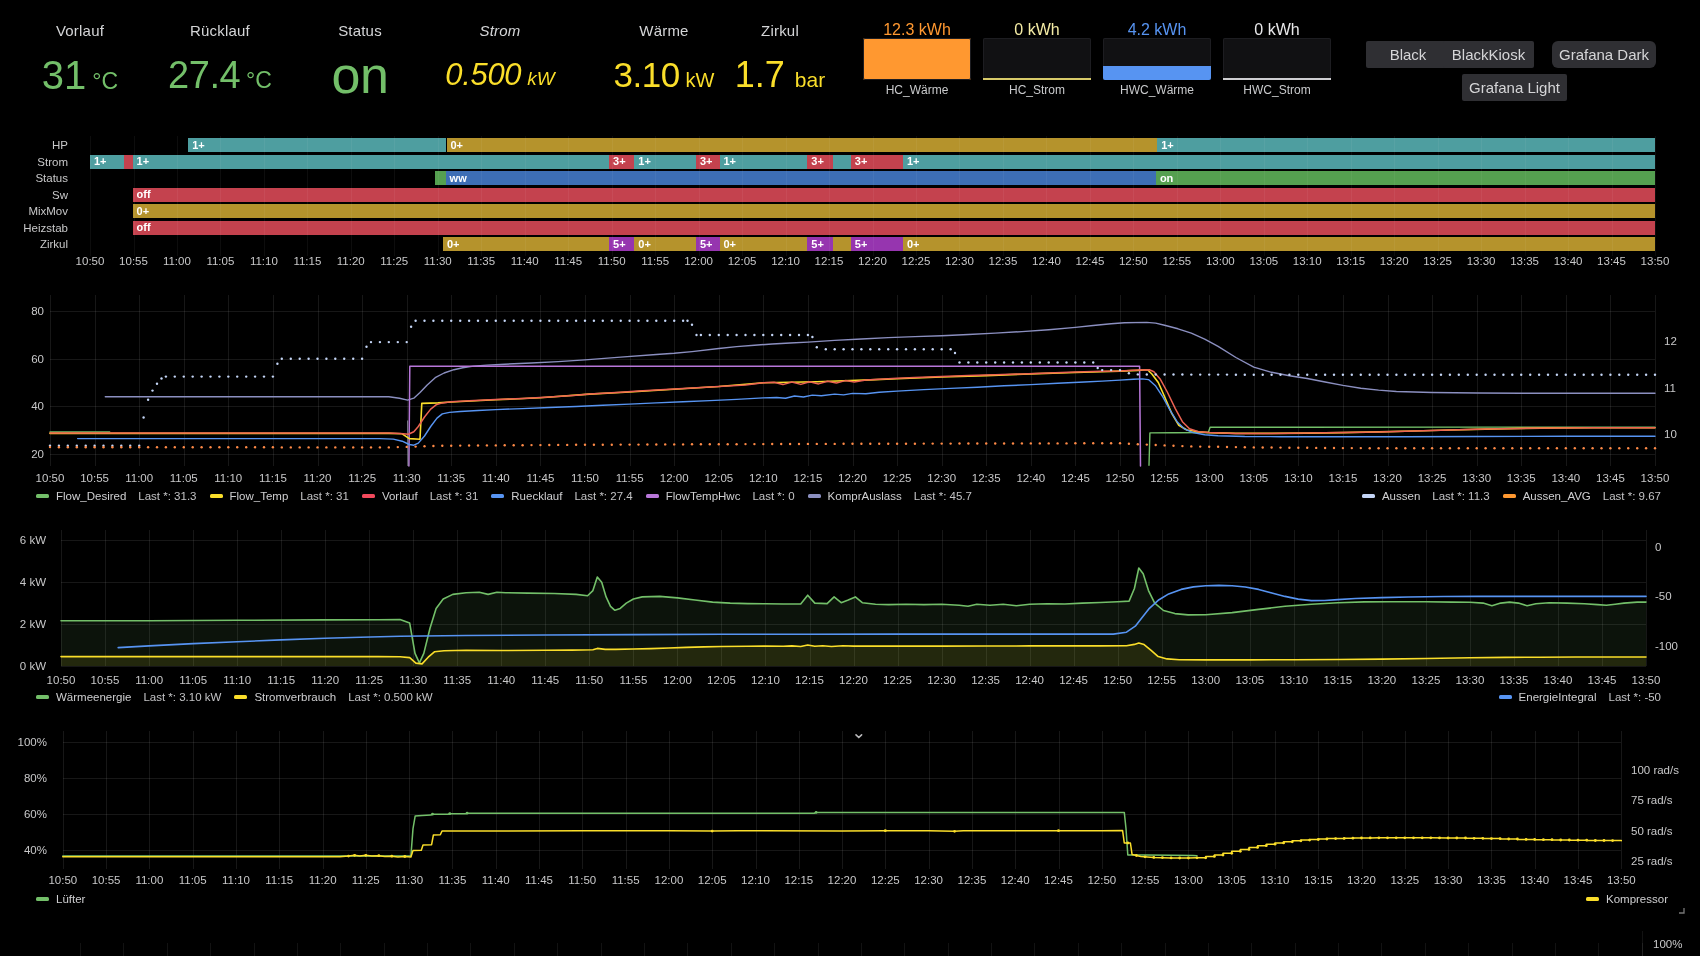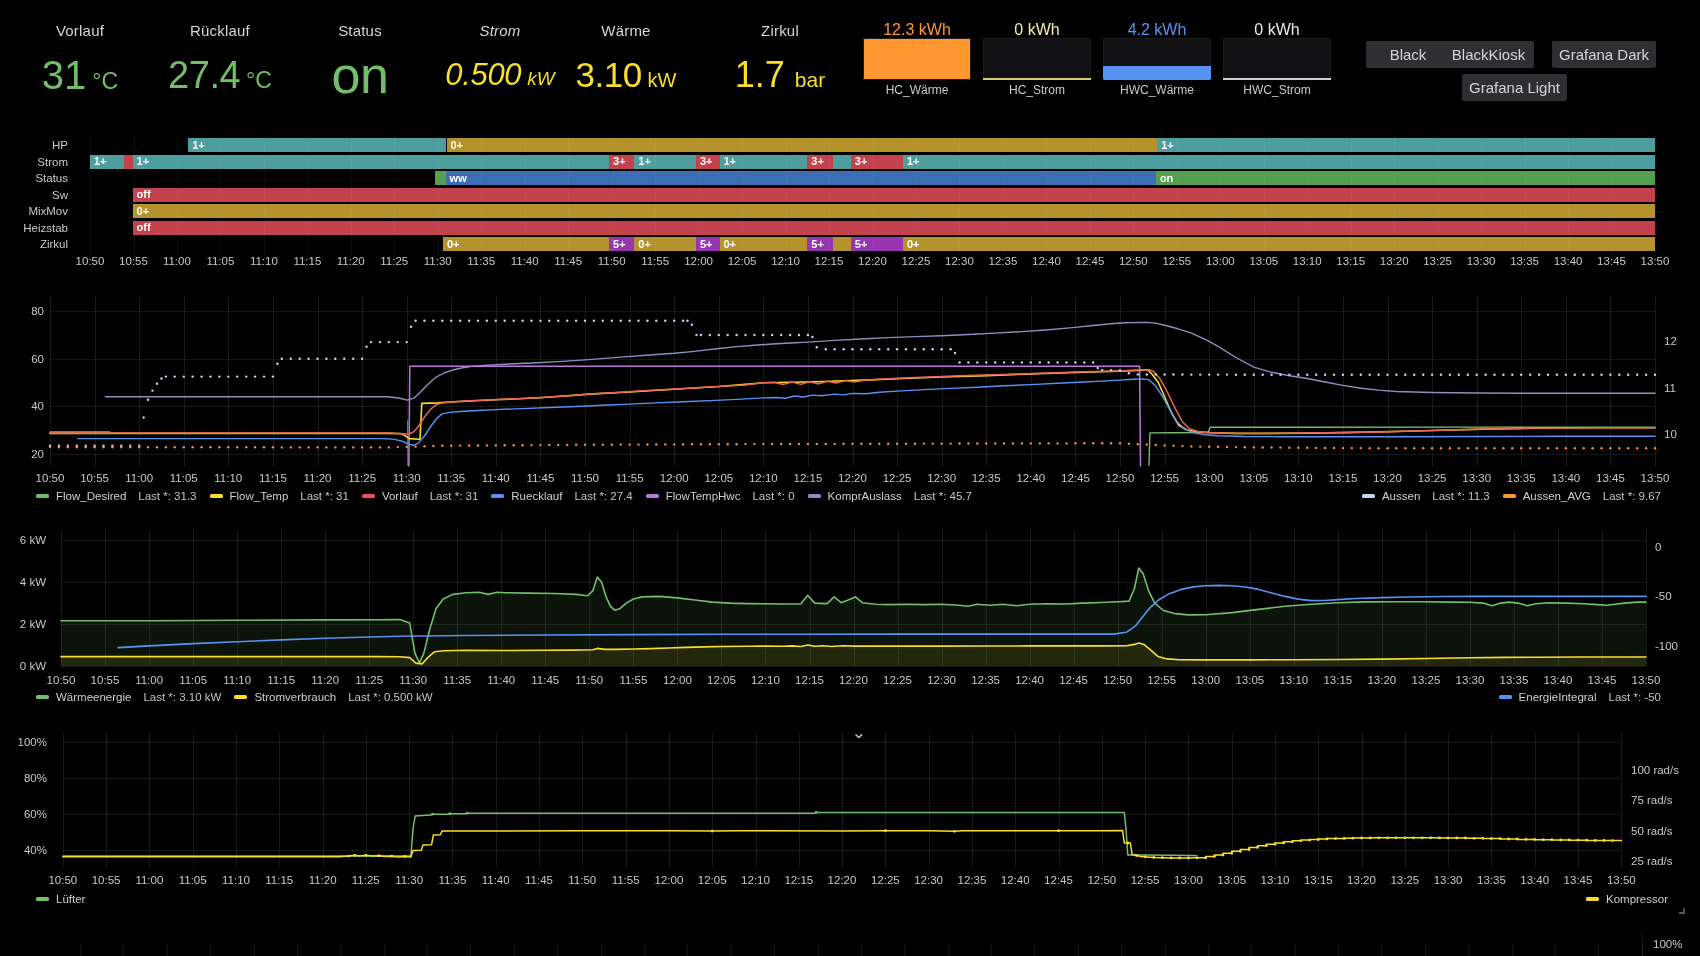--- a/index.html
+++ b/index.html
@@ -50,21 +50,21 @@
   </div>
 <div class="stat" style="left:430px;width:140px;font-style:italic;">
     <div class="t">Strom</div>
     <div class="v">
       <span class="in">
         <span style="font-size:31px;color:#FADE2A;font-weight:500;letter-spacing:-0.3px;">0.500</span>
         <span style="font-size:19px;color:#FADE2A;margin-left:6px;font-weight:500;">kW</span>
       </span>
     </div>
   </div>
-<div class="stat" style="left:556px;width:140px;">
+<div class="stat" style="left:594px;width:140px;">
     <div class="t">Wärme</div>
     <div class="v">
       <span class="in">
         <span style="font-size:35px;color:#FADE2A;font-weight:500;letter-spacing:-0.5px;">3.10</span>
         <span style="font-size:20px;color:#FADE2A;margin-left:6px;font-weight:500;">kW</span>
       </span>
     </div>
   </div>
 <div class="stat" style="left:710px;width:140px;">
     <div class="t">Zirkul</div>
@@ -88,21 +88,21 @@
     <div style="position:absolute;left:0;right:0;bottom:0;height:14px;background:#5794F2;border-radius:0 0 2px 2px;"></div>
   </div>
 <div class="bgn" style="left:1103px;top:83px;width:108px;">HWC_Wärme</div>
 <div class="bgv" style="left:1223px;top:21px;width:108px;color:#E8E8EA;">0 kWh</div>
 <div class="bar" style="left:1223px;">
     <div style="position:absolute;left:0;right:0;bottom:0;height:2px;background:#cfcfd2;"></div>
   </div>
 <div class="bgn" style="left:1223px;top:83px;width:108px;">HWC_Strom</div>
 <div class="btn" style="left:1366px;top:41px;width:84px;">Black</div>
 <div class="btn" style="left:1443px;top:41px;width:91px;">BlackKiosk</div>
-<div class="btn" style="left:1552px;top:41px;width:104px;">Grafana Dark</div>
+<div class="btn" style="left:1552px;top:41px;width:104px;border-radius:6px;">Grafana Dark</div>
 <div class="btn" style="left:1462px;top:74px;width:105px;">Grafana Light</div>
 <div class="rl" style="left:8px;top:139px;">HP</div>
 <div class="seg" style="left:188.2px;top:138px;width:258.2px;height:14.3px;background:#4E9EA0;">
     <span>1+</span>
   </div>
 <div class="seg" style="left:446.5px;top:138px;width:710.8px;height:14.3px;background:#B5932C;">
     <span>0+</span>
   </div>
 <div class="seg" style="left:1157.2px;top:138px;width:497.8px;height:14.3px;background:#4E9EA0;">
     <span>1+</span>

